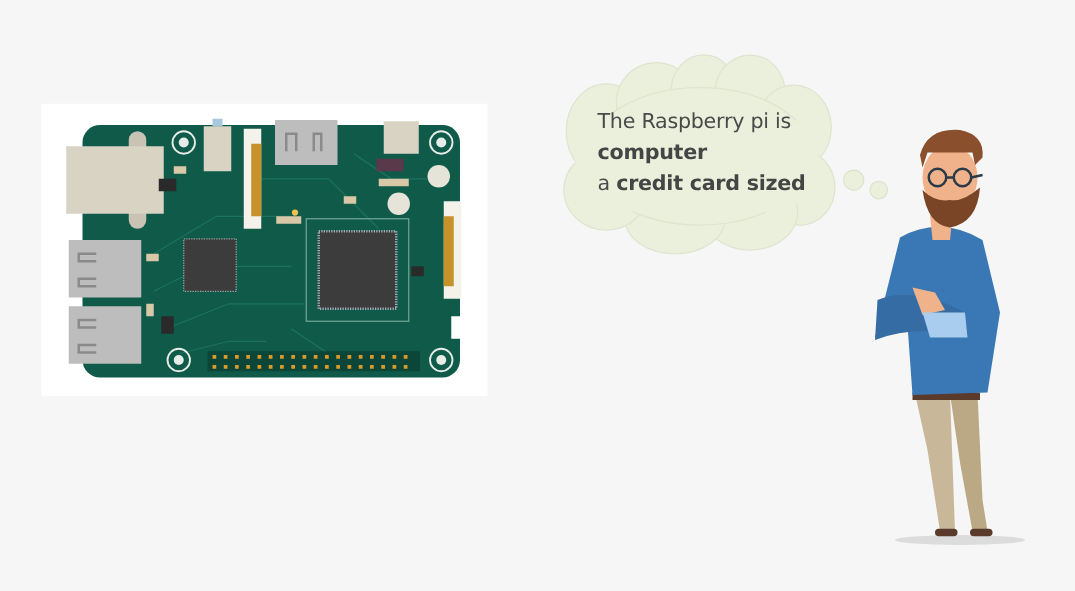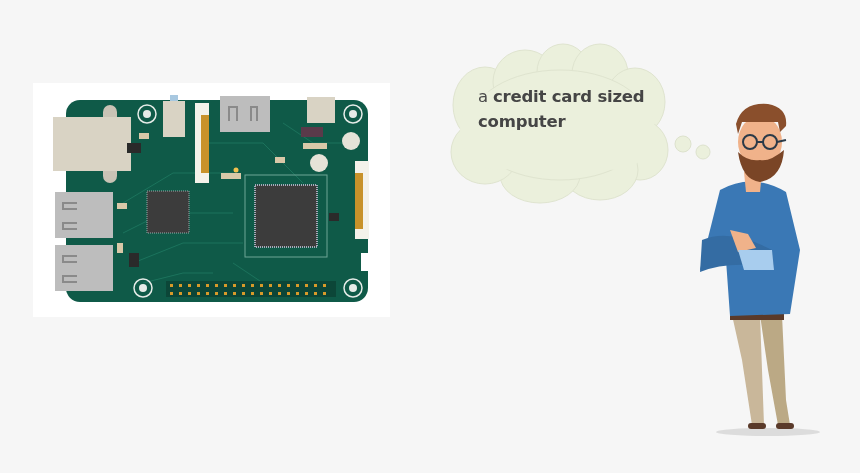--- a/index.html
+++ b/index.html
@@ -128,22 +128,23 @@
     <ellipse cx="45" cy="112" rx="34" ry="32"></ellipse>
     <ellipse cx="120" cy="85" rx="90" ry="55"></ellipse>
   </g>
   <g fill="#ebf0dc">
     <ellipse cx="120" cy="85" rx="88" ry="53"></ellipse>
     <ellipse cx="60" cy="90" rx="40" ry="40"></ellipse>
     <ellipse cx="175" cy="90" rx="40" ry="40"></ellipse>
   </g>
 </svg>
 <div class="cloud-text">
+  <div>The Raspberry pi is</div>
+  <div><b>computer</b></div>
   <div><span>a </span><b>credit card sized</b></div>
-  <div><b>computer</b></div>
 </div>
 
 <svg style="position:absolute;left:670px;top:130px;" width="45" height="32">
   <circle cx="13" cy="14" r="8" fill="#ebf0dc" stroke="#dde2cd"></circle>
   <circle cx="33" cy="22" r="7" fill="#ebf0dc" stroke="#dde2cd"></circle>
 </svg>
 
 <svg class="man" viewBox="0 0 140 340">
   <ellipse cx="78" cy="332" rx="52" ry="4" fill="#dcdcdc"></ellipse>
 

